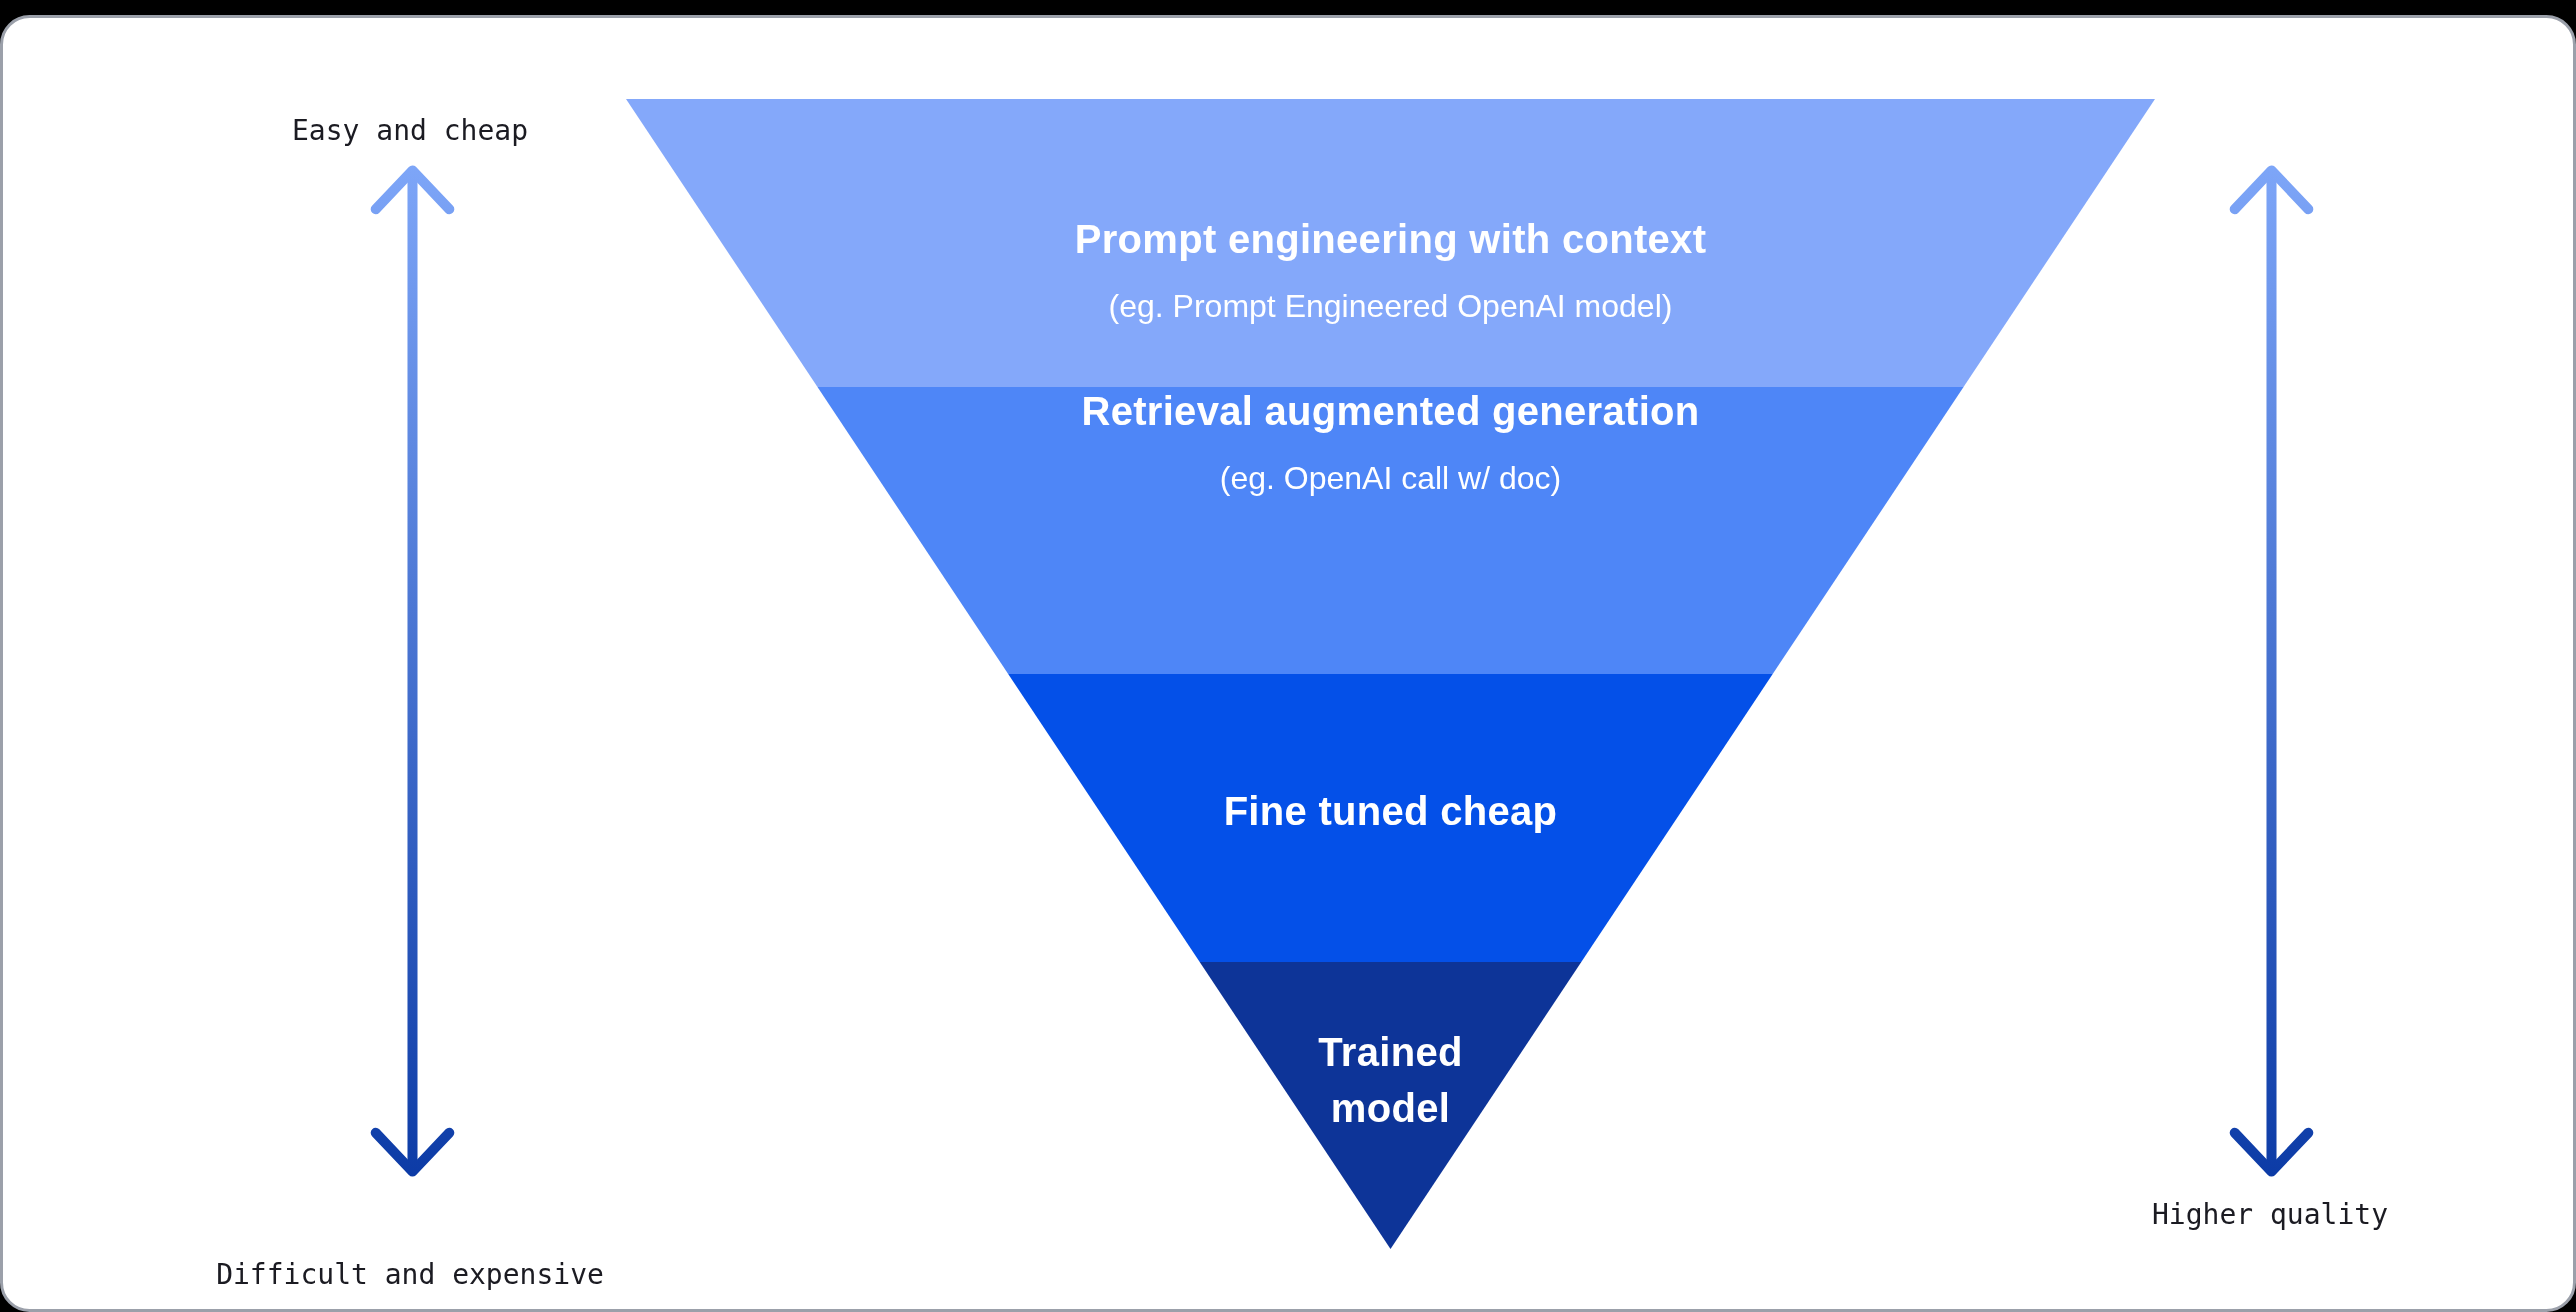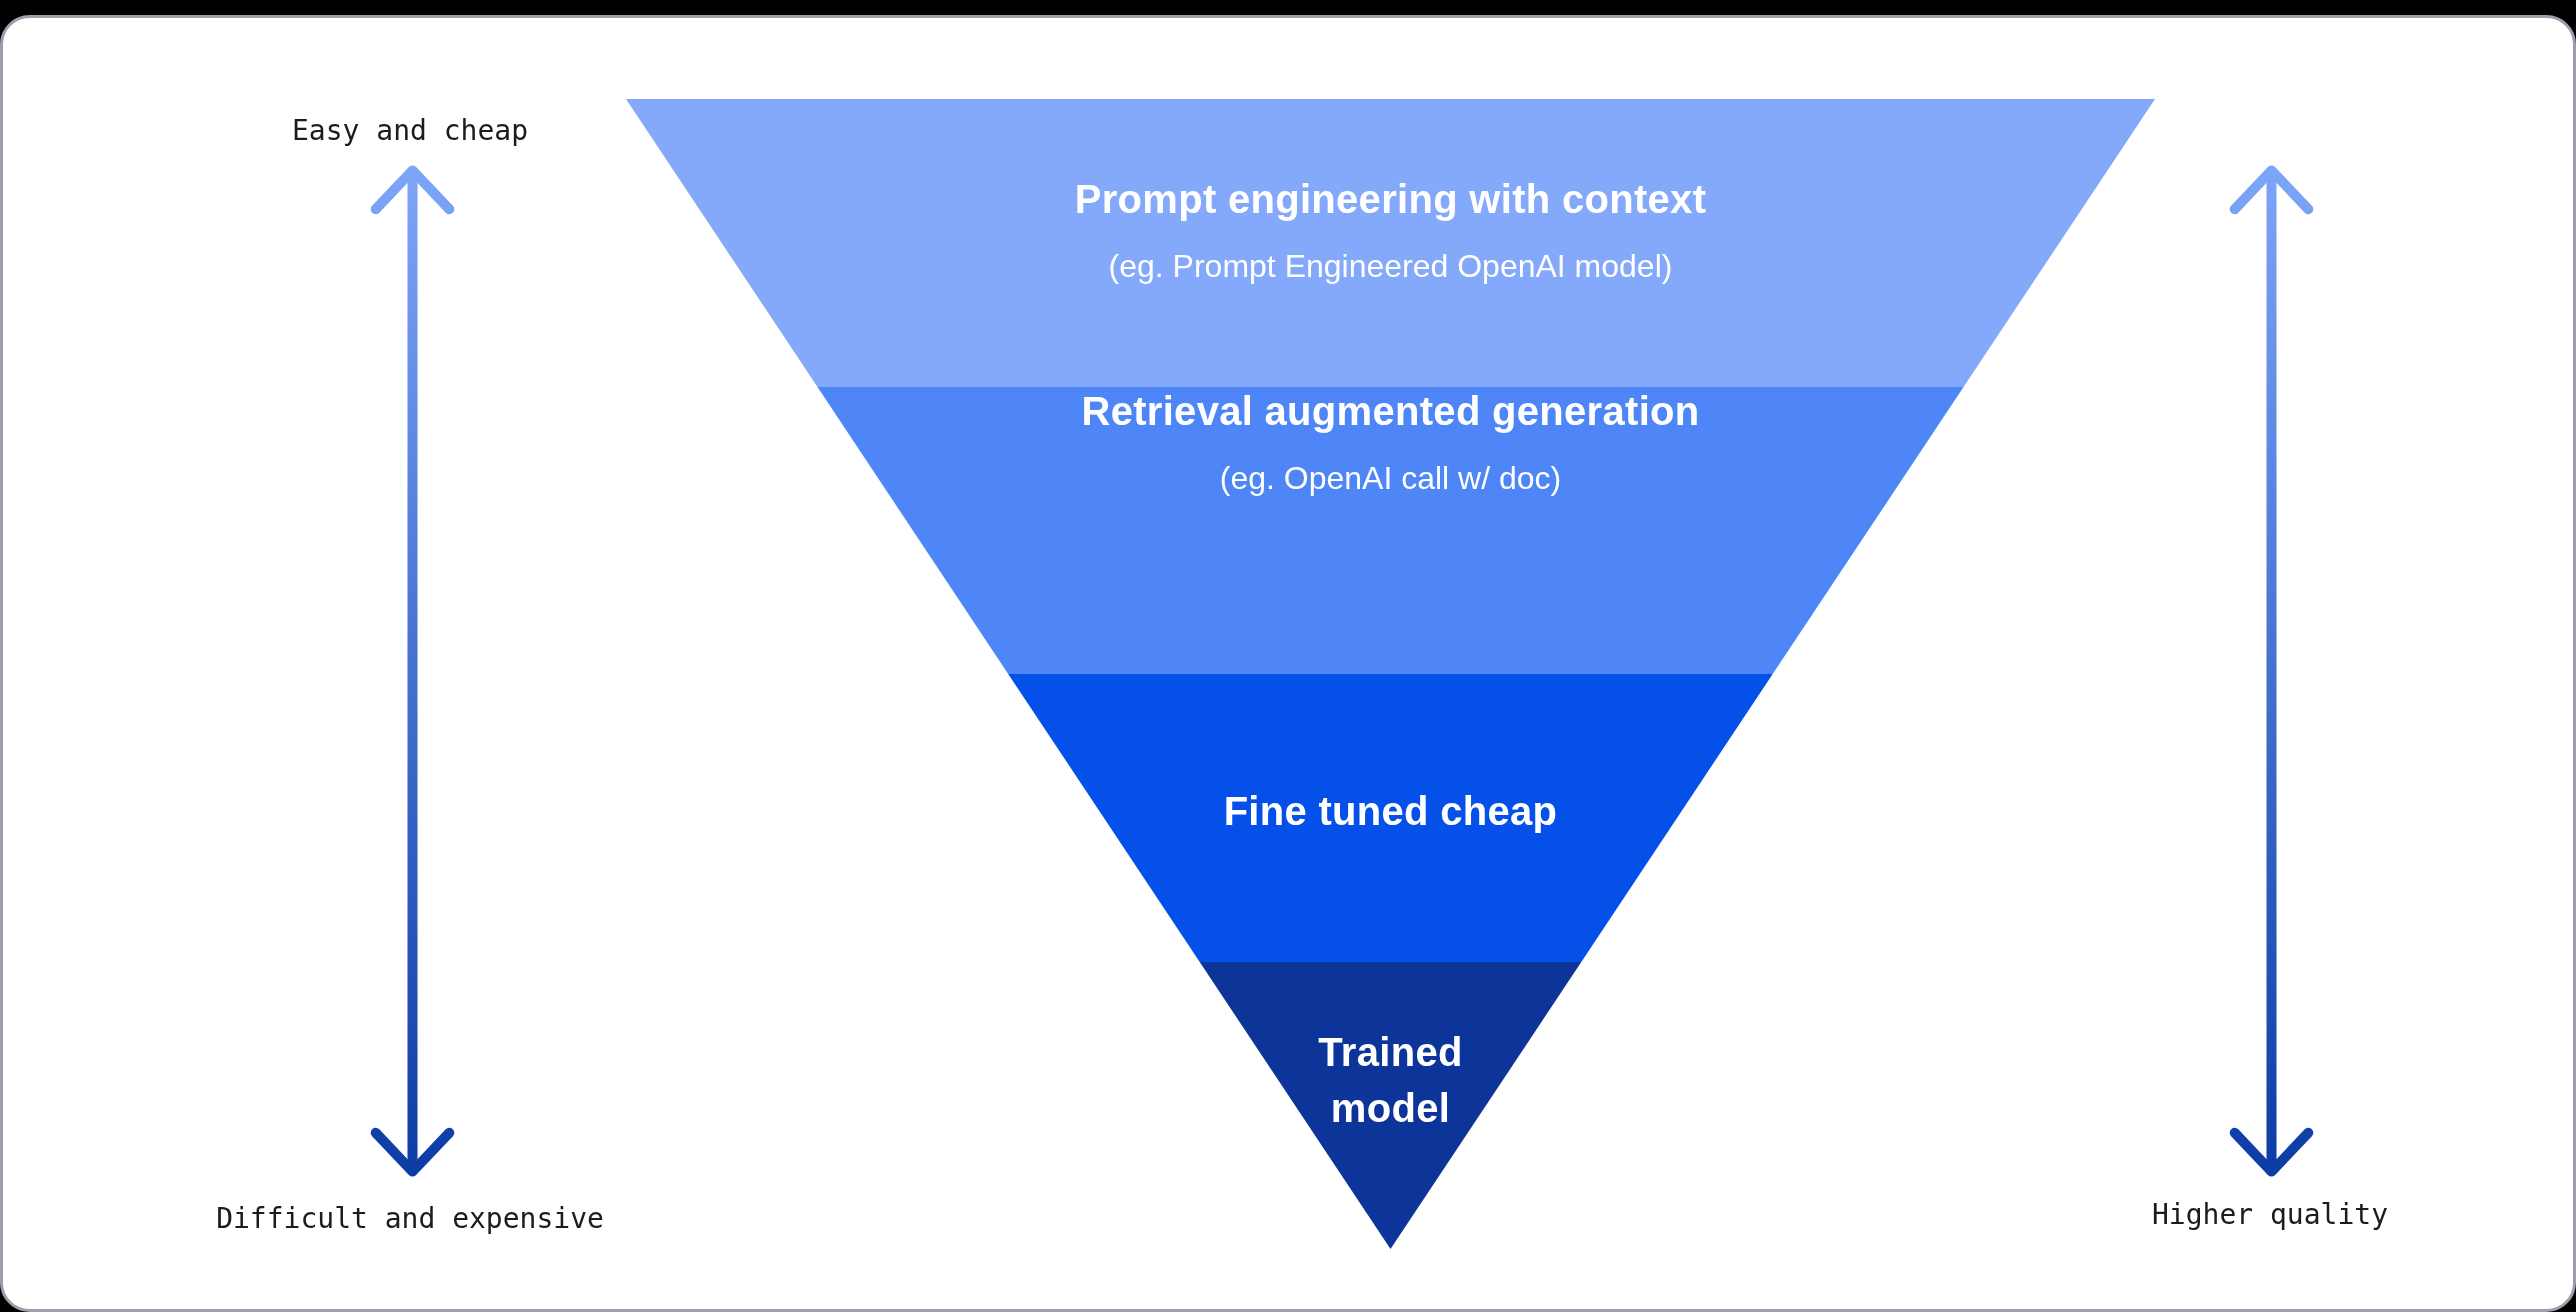--- a/index.html
+++ b/index.html
@@ -49,37 +49,37 @@
     font-weight: 700;
     line-height: 48px;
     letter-spacing: 0.3px;
   }
   .stripe-subtitle {
     font-size: 32px;
     font-weight: 400;
     line-height: 38px;
     margin-top: 24px;
   }
-  .stripe.l1 { padding-top: 76px; }
+  .stripe.l1 { padding-top: 116px; }
   .stripe.l2 { }
   .stripe.l3 { padding-top: 113px; }
   .stripe.l4 { padding-top: 62px; }
   .stripe.l4 .stripe-title { max-width: 241px; line-height: 56px; }
   
   .axis-label {
     position: absolute;
     transform: translateX(-50%);
     font-family: "DejaVu Sans Mono", "Liberation Mono", monospace;
     font-size: 28px;
     line-height: 35px;
     color: #1b1b22;
     white-space: nowrap;
   }
   #label-easy      { left: 407px;  top: 95px;  }
-  #label-difficult { left: 407px;  top: 1183px; }
+  #label-difficult { left: 407px;  top: 1239px; }
   #label-quality   { left: 2267px; top: 1179px; }
   
   .axis-arrow {
     position: absolute;
     top: 143px;
     width: 87px;
     height: 1020px;
   }
   #arrow-left  { left: 366px;  }
   #arrow-right { left: 2225px; }

